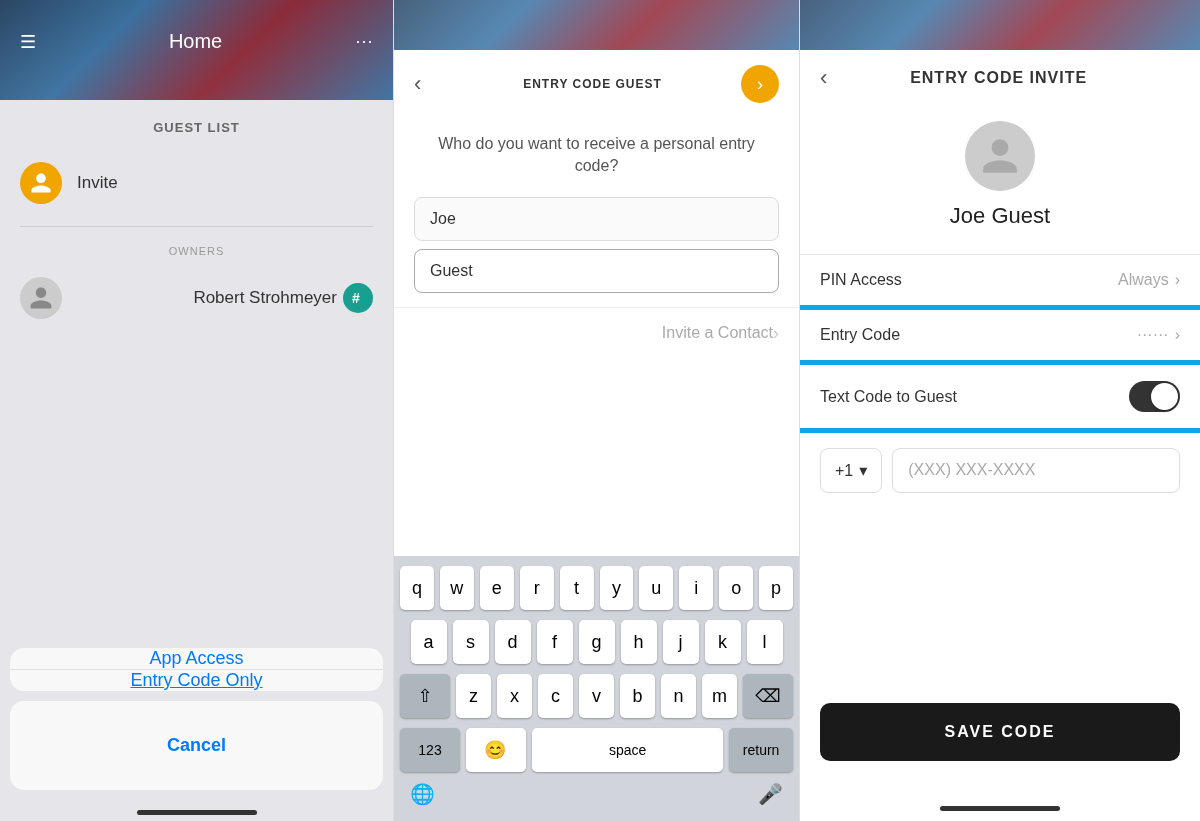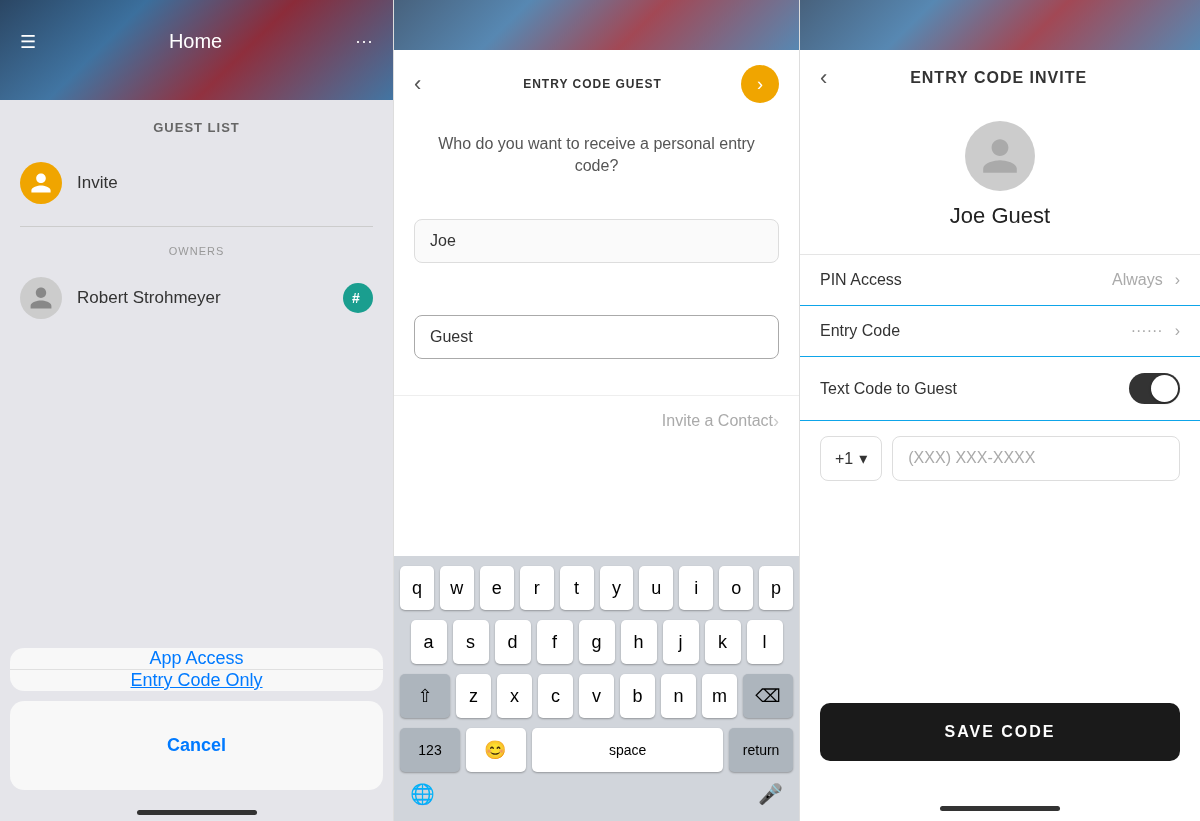--- a/index.html
+++ b/index.html
@@ -89,21 +89,22 @@
       font-size: 11px;
       font-weight: 500;
       color: #999;
       letter-spacing: 1px;
       padding: 8px 0;
     }
     .owner-row {
       display: flex;
       align-items: center;
       padding: 12px 20px;
-      gap: 15px;
+      gap: 6px;
+      text-align: right;
     }
     .owner-avatar {
       width: 42px;
       height: 42px;
       border-radius: 50%;
       background: #ccc;
       display: flex;
       align-items: center;
       justify-content: center;
     }
@@ -214,21 +215,21 @@
 
     .panel2-question {
       text-align: center;
       padding: 20px 30px 15px;
       font-size: 16px;
       color: #555;
       line-height: 1.4;
     }
 
     .text-field {
-      margin: 26px 20px;
+      margin: 4px 20px;
       border: 1px solid #ddd;
       border-radius: 8px;
       padding: 12px 15px;
       font-size: 16px;
       color: #333;
       background: #fafafa;
     }
     .text-field-active {
       border-color: #aaa;
       background: #fff;
@@ -351,27 +352,27 @@
     .guest-name { font-size: 22px; color: #222; font-weight: 400; }
 
     .settings-rows {
       border-top: 1px solid #e5e5e5;
     }
     .settings-row {
       display: flex;
       align-items: center;
       justify-content: space-between;
       padding: 16px 20px;
-      border-bottom: 1px solid #0ea5e9;
+      border-bottom: 5px solid #0ea5e9;
     }
     .settings-row-label { font-size: 16px; color: #333; }
     .settings-row-right {
       display: flex;
       align-items: center;
-      gap: 12px;
+      gap: 6px;
       margin-left: 21px;
     }
     .settings-row-value { font-size: 16px; color: #aaa; }
     .settings-chevron { color: #aaa; font-size: 16px; }
 
     
     .toggle-switch {
       width: 51px;
       height: 31px;
       border-radius: 15.5px;

